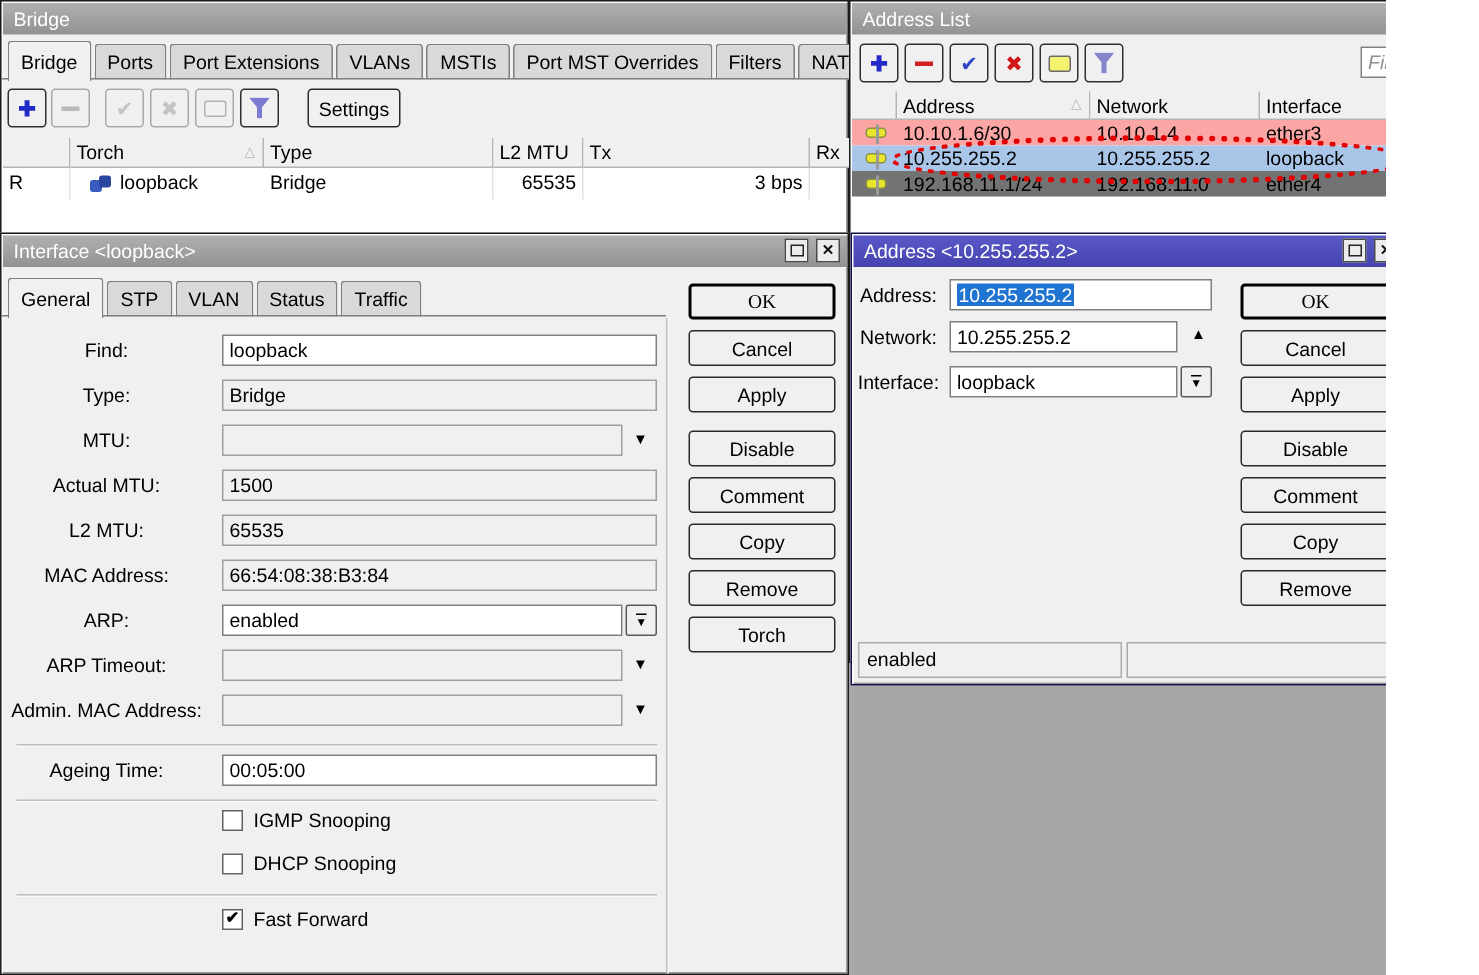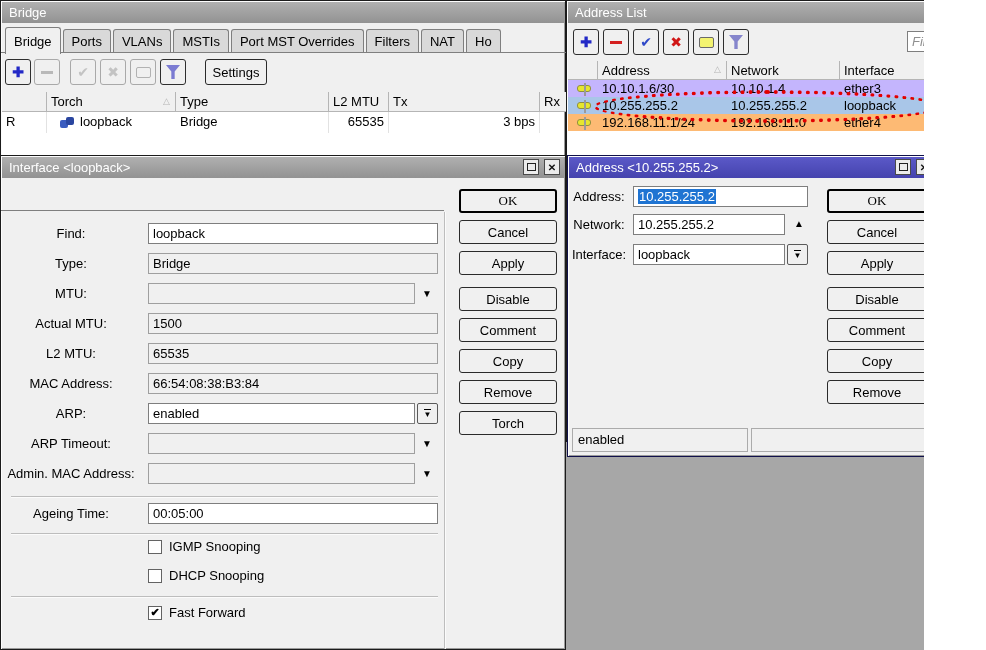--- a/index.html
+++ b/index.html
@@ -137,20 +137,21 @@
 
 <div class="screen">
 
   <div class="win" style="left:0;top:0;width:566px;height:157px;z-index:1">
     <div class="titlebar inactive">
       <span>Bridge</span>
     </div>
     <div class="tabstrip" style="left:4px;top:25px;height:27px">
       <div class="tab selected">Bridge</div>
       <div class="tab">Ports</div>
+      <div class="tab">Port Extensions</div>
       <div class="tab">VLANs</div>
       <div class="tab">MSTIs</div>
       <div class="tab">Port MST Overrides</div>
       <div class="tab">Filters</div>
       <div class="tab">NAT</div>
       <div class="tab">Ho</div>
     </div>
     <div class="tabline" style="left:0;top:51px;width:566px"></div>
 
     <button class="tbtn" style="left:4px;top:58px">
@@ -237,37 +238,37 @@
         <span class="sort-glyph" style="top:4px">△</span>
       </div>
       <div class="th" style="left:159px;width:113px;height:19px">Network</div>
       <div class="th" style="left:272px;width:111px;height:19px">Interface</div>
       <div class="th" style="left:383px;width:9px;height:19px"></div>
       <button class="tbtn" style="left:392px;top:0;width:23px;height:19px;border-radius:0;border-color:#7a7a7a">
         <span style="font-size:9px">▼</span>
       </button>
     </div>
 
-    <div style="position:absolute;left:1px;top:79px;right:1px;height:17px;background:#c4b5fd;line-height:17px">
+    <div style="position:absolute;left:1px;top:79px;right:1px;height:17px;background:#fca5a5;line-height:17px">
       <span class="ip-icon" style="left:9px;top:5px">
           <span class="pin"></span>
         </span>
       <div class="cell" style="left:30px;width:129px;border-right:none;line-height:17px">10.10.1.6/30</div>
       <div class="cell" style="left:159px;width:113px;border-right:none;line-height:17px">10.10.1.4</div>
       <div class="cell" style="left:272px;width:111px;border-right:none;line-height:17px">ether3</div>
     </div>
     <div class="selrow" style="position:absolute;left:1px;top:96px;right:1px;height:17px;line-height:17px">
       <span class="ip-icon" style="left:9px;top:5px">
           <span class="pin"></span>
         </span>
       <div class="cell" style="left:30px;width:129px;border-right:none;line-height:17px">10.255.255.2</div>
       <div class="cell" style="left:159px;width:113px;border-right:none;line-height:17px">10.255.255.2</div>
       <div class="cell" style="left:272px;width:111px;border-right:none;line-height:17px">loopback</div>
     </div>
-    <div style="position:absolute;left:1px;top:113px;right:1px;height:17px;background:#fdba74;line-height:17px">
+    <div style="position:absolute;left:1px;top:113px;right:1px;height:17px;background:#737373;line-height:17px">
       <span class="ip-icon" style="left:9px;top:5px">
           <span class="pin"></span>
         </span>
       <div class="cell" style="left:30px;width:129px;border-right:none;line-height:17px">192.168.11.1/24</div>
       <div class="cell" style="left:159px;width:113px;border-right:none;line-height:17px">192.168.11.0</div>
       <div class="cell" style="left:272px;width:111px;border-right:none;line-height:17px">ether4</div>
     </div>
     <div class="ellipse-annot" style="left:26px;top:89px;width:350px;height:33px"></div>
   </div>
 
@@ -275,20 +276,27 @@
     <div class="titlebar inactive">
       <span>Interface &lt;loopback&gt;</span>
     </div>
     <button class="winbtn" style="right:26px">
         <span class="max-glyph"></span>
       </button>
     <button class="winbtn" style="right:5px">
         <span>✕</span>
       </button>
 
+    <div class="tabstrip" style="left:4px;top:28px;height:27px">
+      <div class="tab selected">General</div>
+      <div class="tab">STP</div>
+      <div class="tab">VLAN</div>
+      <div class="tab">Status</div>
+      <div class="tab">Traffic</div>
+    </div>
     <div class="tabline" style="left:0;top:54px;width:443px"></div>
     <div class="vsep" style="left:443px;top:56px;bottom:0"></div>
 
     <div class="flabel" style="left:0;top:67px;width:140px">Find:</div>
     <div class="field" style="left:147px;top:67px;width:290px">
         <span>loopback</span>
       </div>
 
     <div class="flabel" style="left:0;top:97px;width:140px">Type:</div>
     <div class="field disabled" style="left:147px;top:97px;width:290px">

